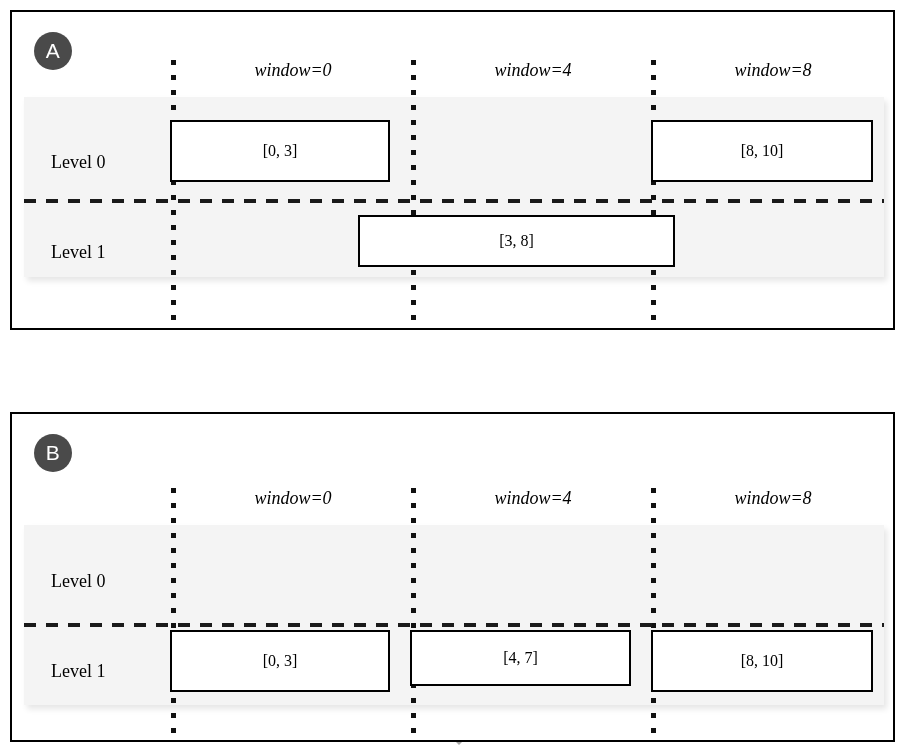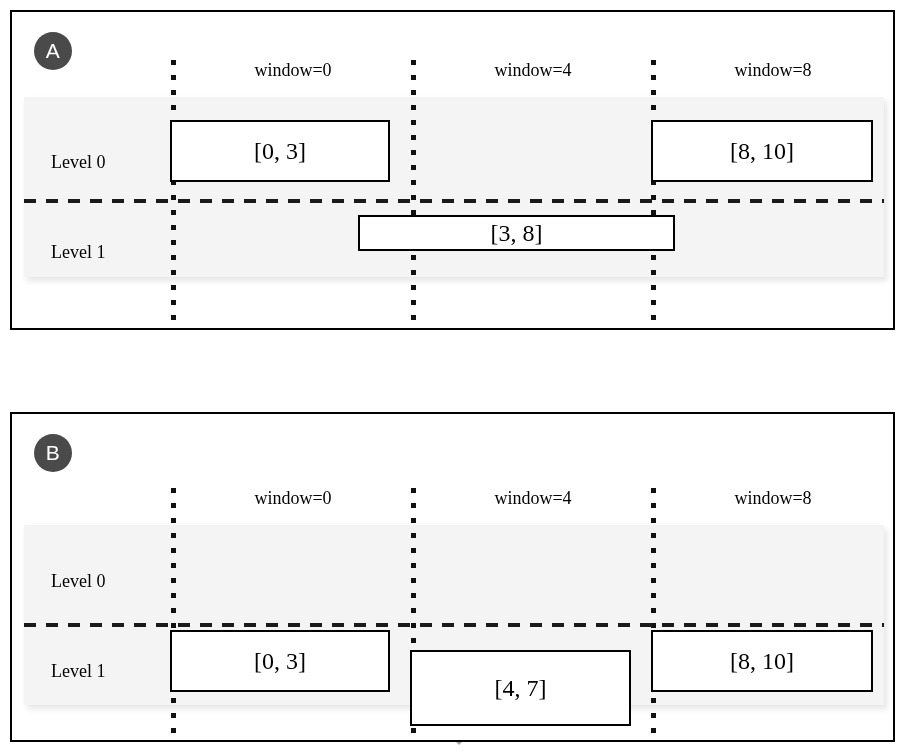--- a/index.html
+++ b/index.html
@@ -56,20 +56,21 @@
   }
   #band-a { top: 85px;  height: 180px; }
   #band-b { top: 111px; height: 180px; }
 
   
   .col-label {
     position: absolute;
     font-size: 18px;
     text-align: center;
     white-space: nowrap;
+    font-style: italic;
   }
 
   
   .vsep {
     position: absolute;
     width: 5px;
     background-image: linear-gradient(to bottom, #111 0 5px, rgba(0,0,0,0) 5px 15px);
     background-size: 5px 15px;
     background-repeat: repeat-y;
   }
@@ -92,21 +93,21 @@
     font-size: 18px;
     white-space: nowrap;
   }
 
   
   .sst {
     position: absolute;
     border: 2.5px solid #000000;
     background: #ffffff;
     box-sizing: border-box;
-    font-size: 24px;
+    font-size: 16px;
     display: flex;
     align-items: center;
     justify-content: center;
   }
 
   
   #transition {
     position: absolute;
     left: 0;
     top: 340px;
@@ -145,21 +146,21 @@
   <div class="vsep" style="left:399px; top:48px; height:268px;"></div>
   <div class="vsep" style="left:639px; top:48px; height:268px;"></div>
 
   <div class="level-label" style="top:140px;">Level 0</div>
   <div class="level-label" style="top:230px;">Level 1</div>
 
   <div class="hsep" style="top:187px;"></div>
 
   <div class="sst" style="left:158px; top:108px; width:220px; height:62px;">[0, 3]</div>
   <div class="sst" style="left:639px; top:108px; width:222px; height:62px;">[8, 10]</div>
-  <div class="sst" style="left:346px; top:203px; width:317px; height:36px;">[3, 8]</div>
+  <div class="sst" style="left:346px; top:203px; width:317px; height:52px;">[3, 8]</div>
 </div>
 
 <div id="transition">
   <svg class="arrow" viewBox="0 0 62 58">
     <polygon points="21,0 41,0 41,28 60,28 31,57 2,28 21,28" fill="#a6a6a6"></polygon>
   </svg>
   <div class="caption">Strict window compaction, window = 4</div>
 </div>
 
 <div class="panel" id="panel-b">
@@ -175,15 +176,15 @@
   <div class="vsep" style="left:159px; top:74px; height:252px;"></div>
   <div class="vsep" style="left:399px; top:74px; height:252px;"></div>
   <div class="vsep" style="left:639px; top:74px; height:252px;"></div>
 
   <div class="level-label" style="top:157px;">Level 0</div>
   <div class="level-label" style="top:247px;">Level 1</div>
 
   <div class="hsep" style="top:209px;"></div>
 
   <div class="sst" style="left:158px; top:216px; width:220px; height:62px;">[0, 3]</div>
-  <div class="sst" style="left:398px; top:216px; width:221px; height:76px;margin-top:20px;">[4, 7]</div>
+  <div class="sst" style="left:398px; top:216px; width:221px; height:56px;">[4, 7]</div>
   <div class="sst" style="left:639px; top:216px; width:222px; height:62px;">[8, 10]</div>
 </div>
 
 </body></html>

